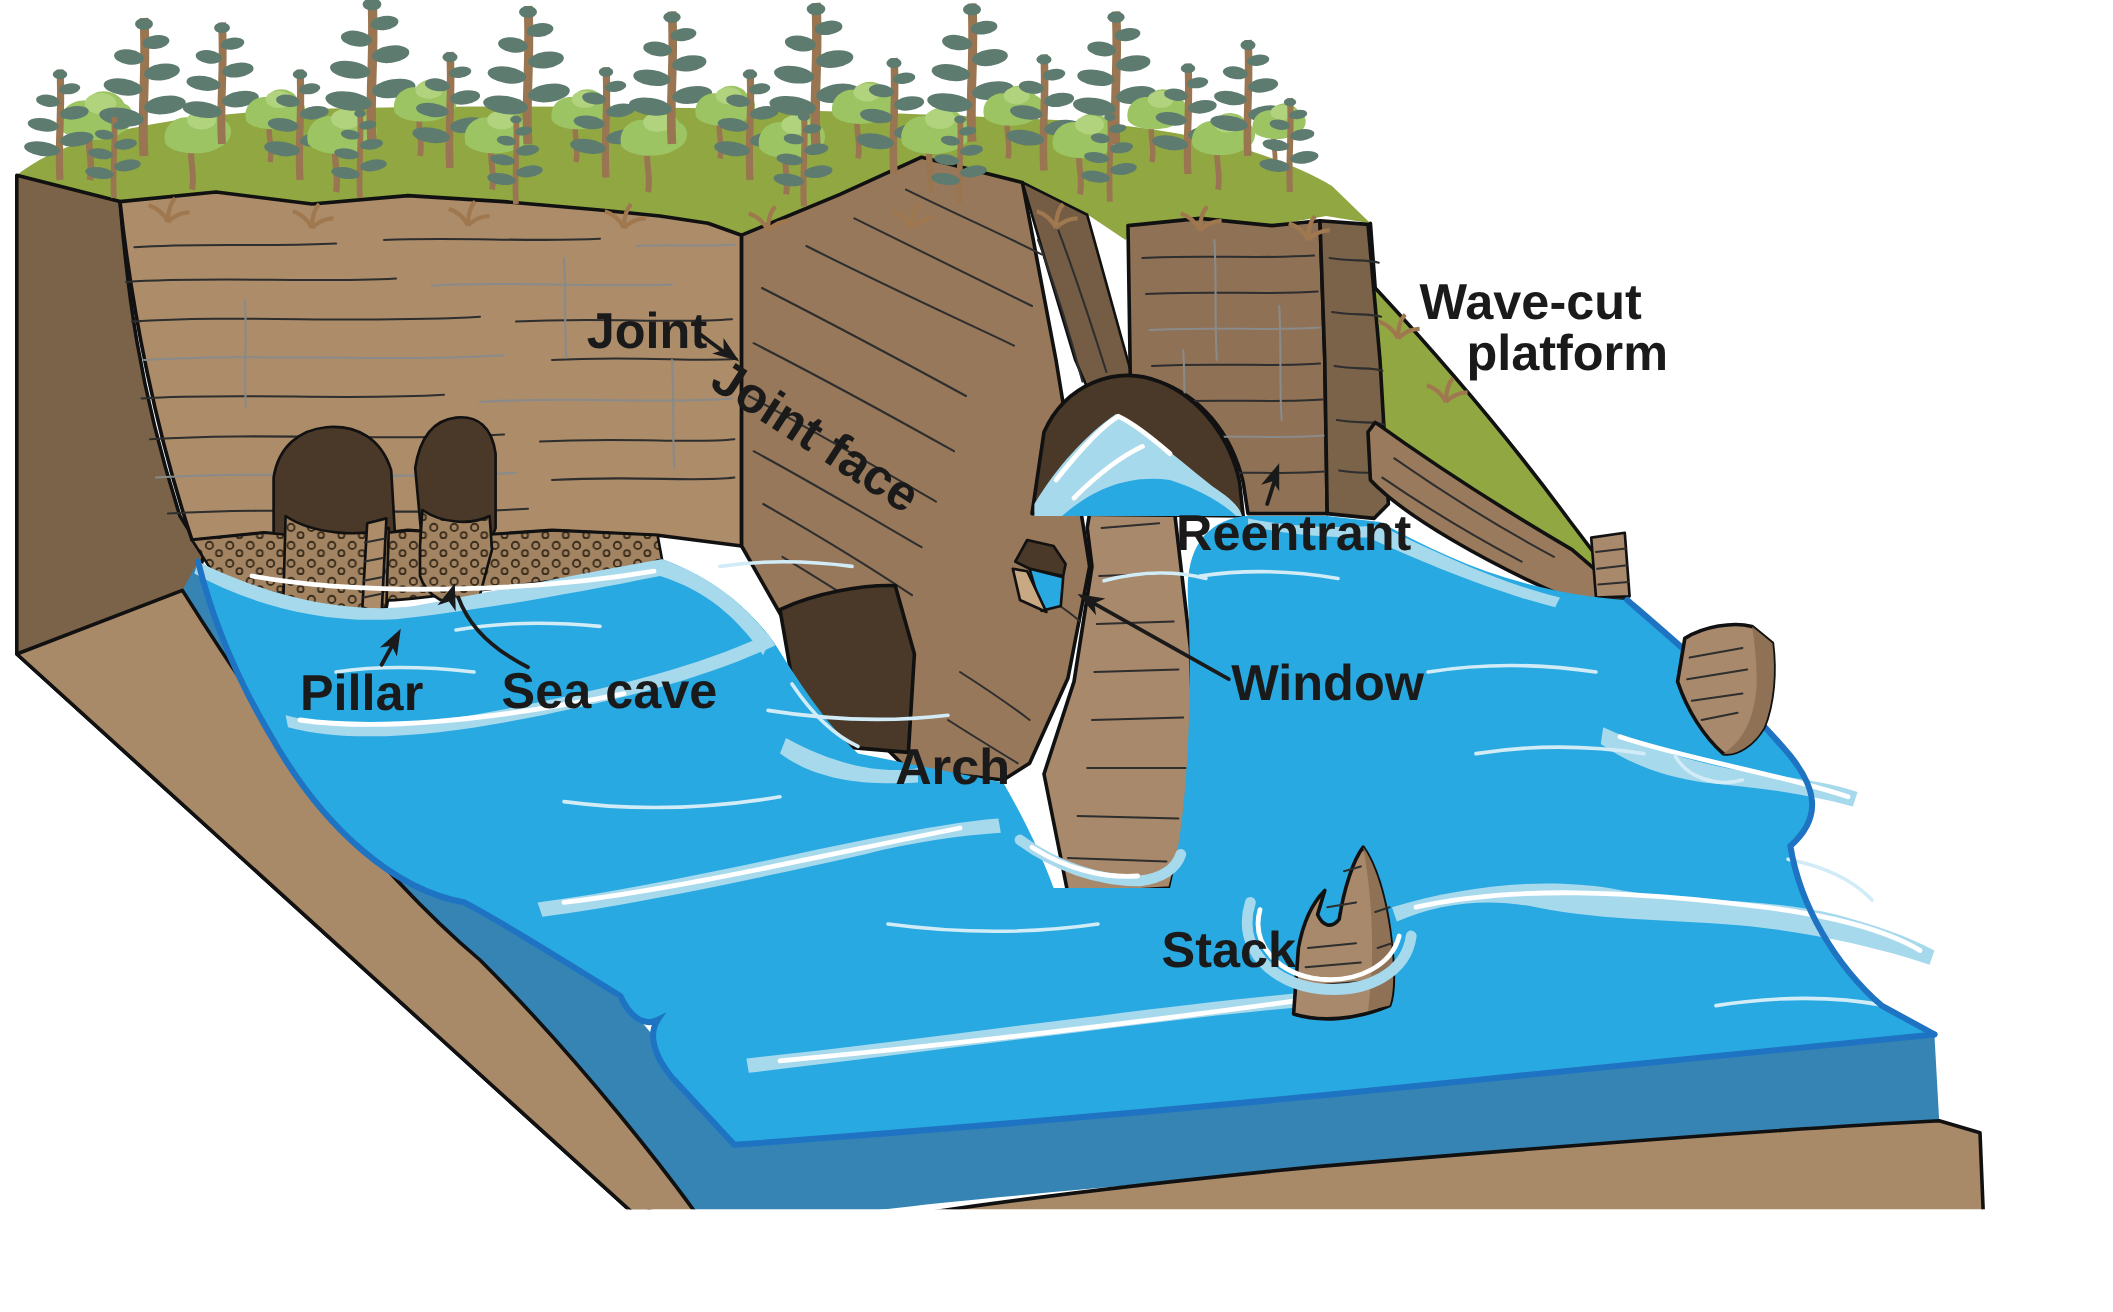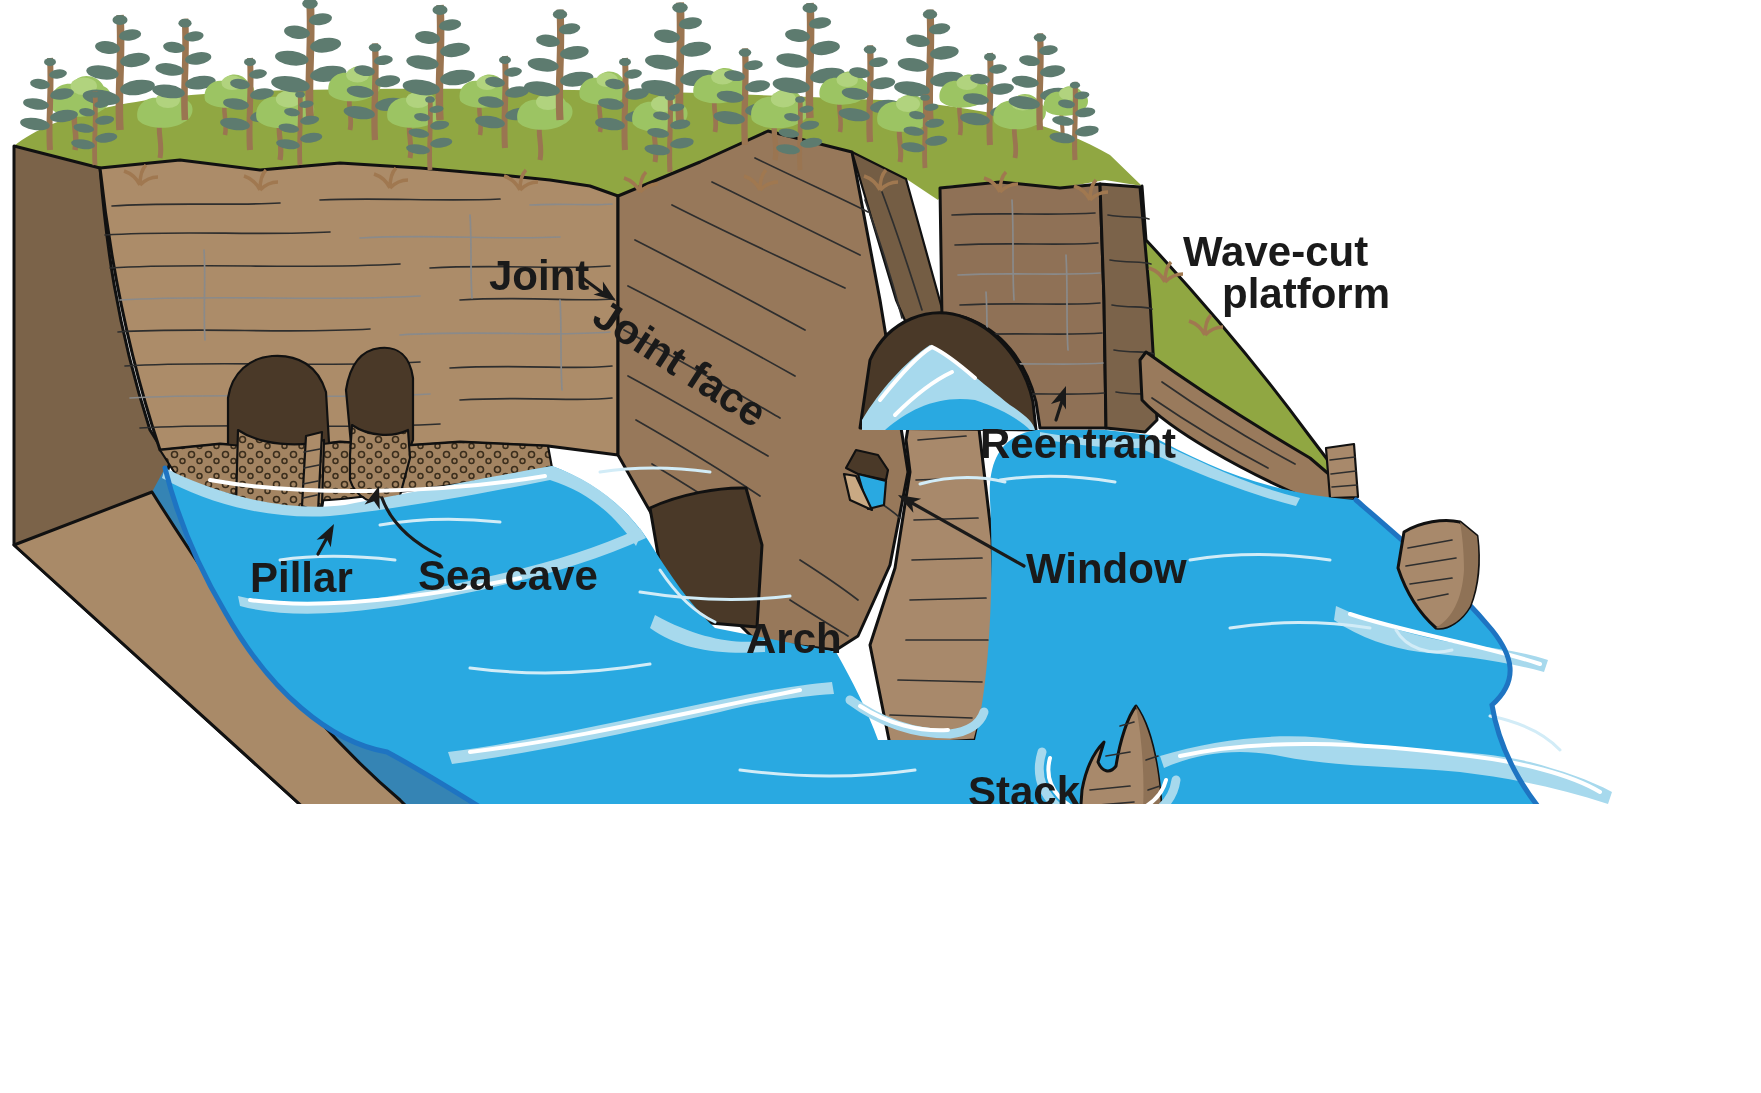--- a/index.html
+++ b/index.html
@@ -1,16 +1,16 @@
 <!DOCTYPE html>
 <html><head>
 <meta charset="utf-8">
 <style>
   html,body{margin:0;padding:0;background:#ffffff;}
-  .stage{position:relative;width:1761px;height:804px;background:#ffffff;overflow:hidden;
+  .stage{position:relative;width:1761px;height:1008px;background:#ffffff;overflow:hidden;
          font-family:"Liberation Sans", sans-serif;}
   svg{position:absolute;left:0;top:0;}
   .ol{stroke:#111;stroke-width:3;stroke-linejoin:round;stroke-linecap:round;}
   .ol2{stroke:#111;stroke-width:2.2;stroke-linejoin:round;stroke-linecap:round;}
   .bed{stroke:#2e2e2e;stroke-width:1.7;fill:none;stroke-linecap:round;}
   .bedg{stroke:#8a8a8a;stroke-width:1.7;fill:none;stroke-linecap:round;}
   .striat{stroke:#2e2e2e;stroke-width:1.7;fill:none;stroke-linecap:round;}
   .wline{stroke:#D2ECF7;stroke-width:3;fill:none;stroke-linecap:round;}
   .wcore{stroke:#ffffff;stroke-width:4;fill:none;stroke-linecap:round;}
   .foamA{stroke:#A7D9ED;stroke-width:9;fill:none;stroke-linecap:round;}

